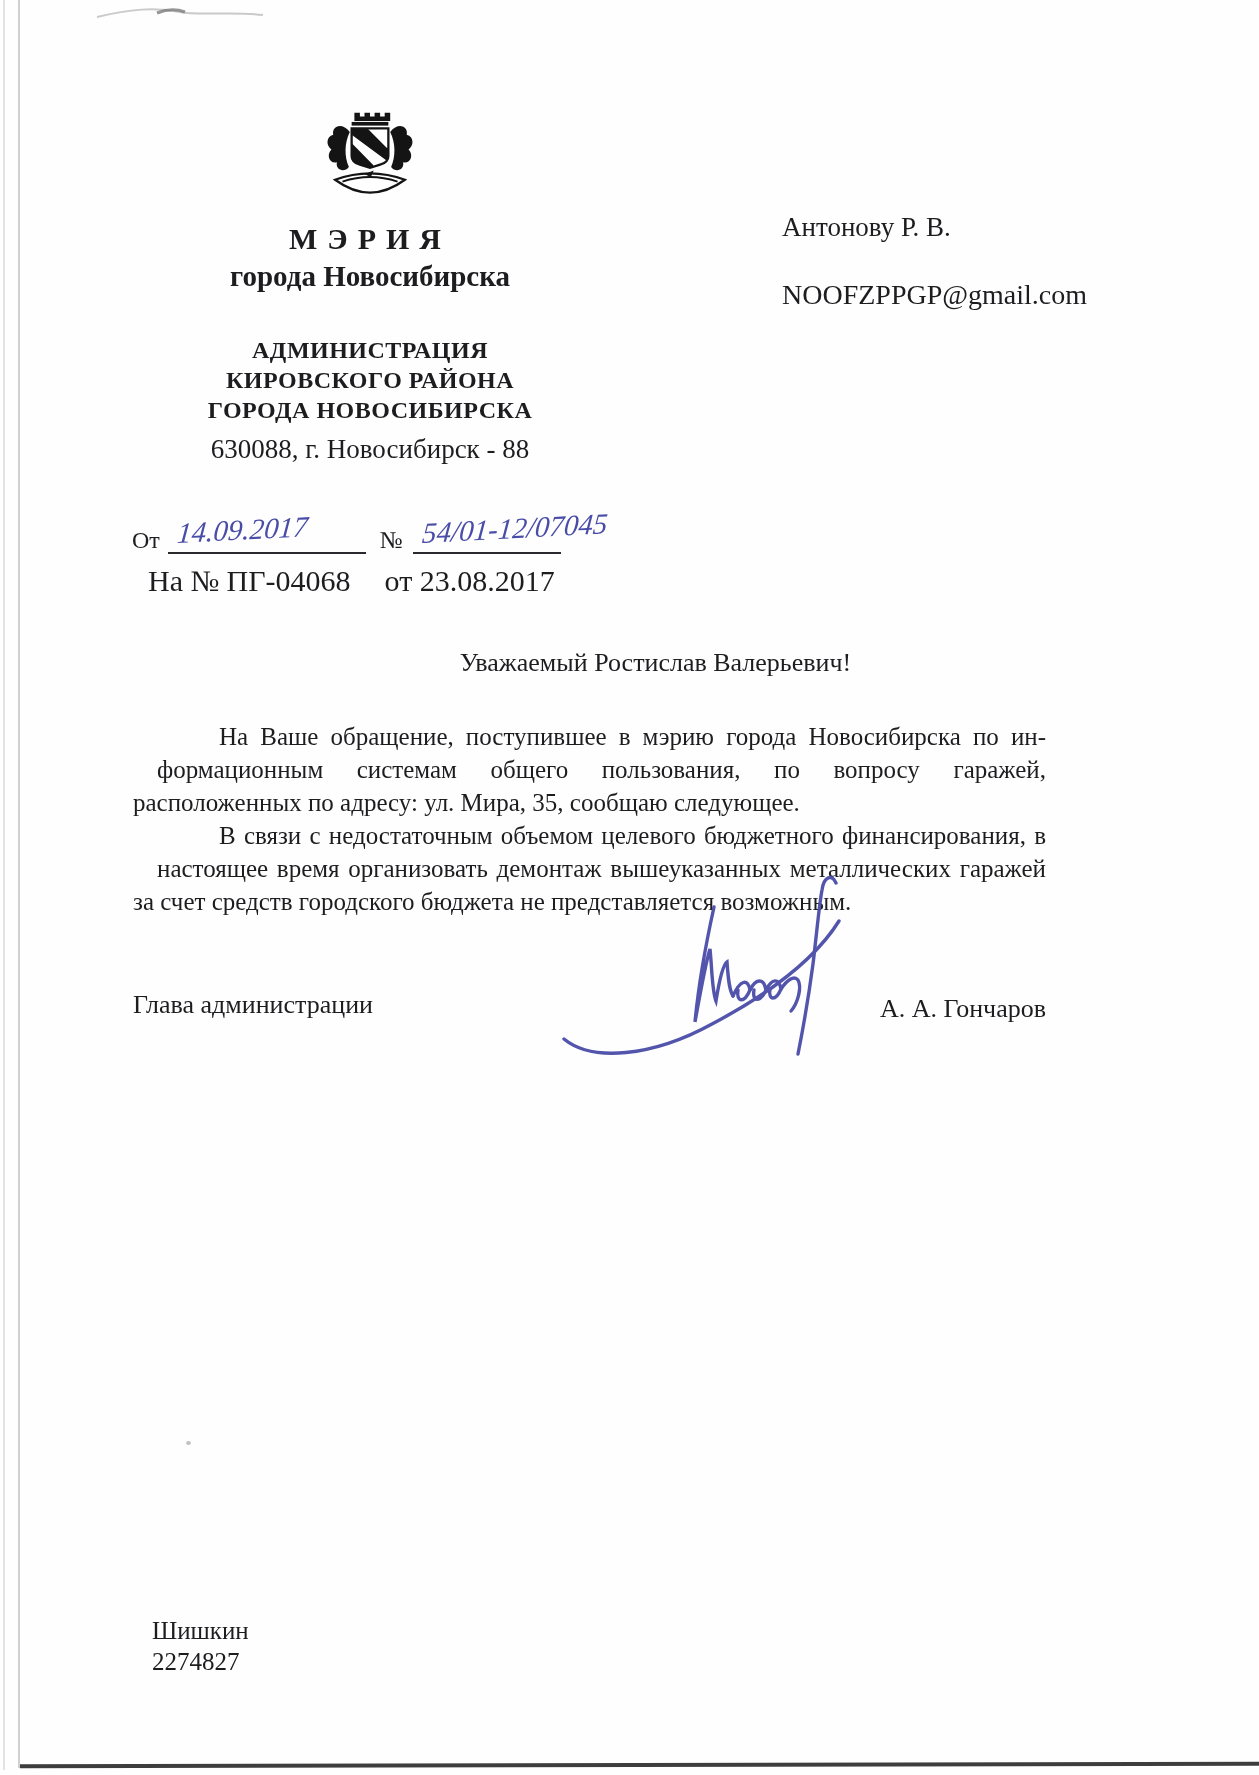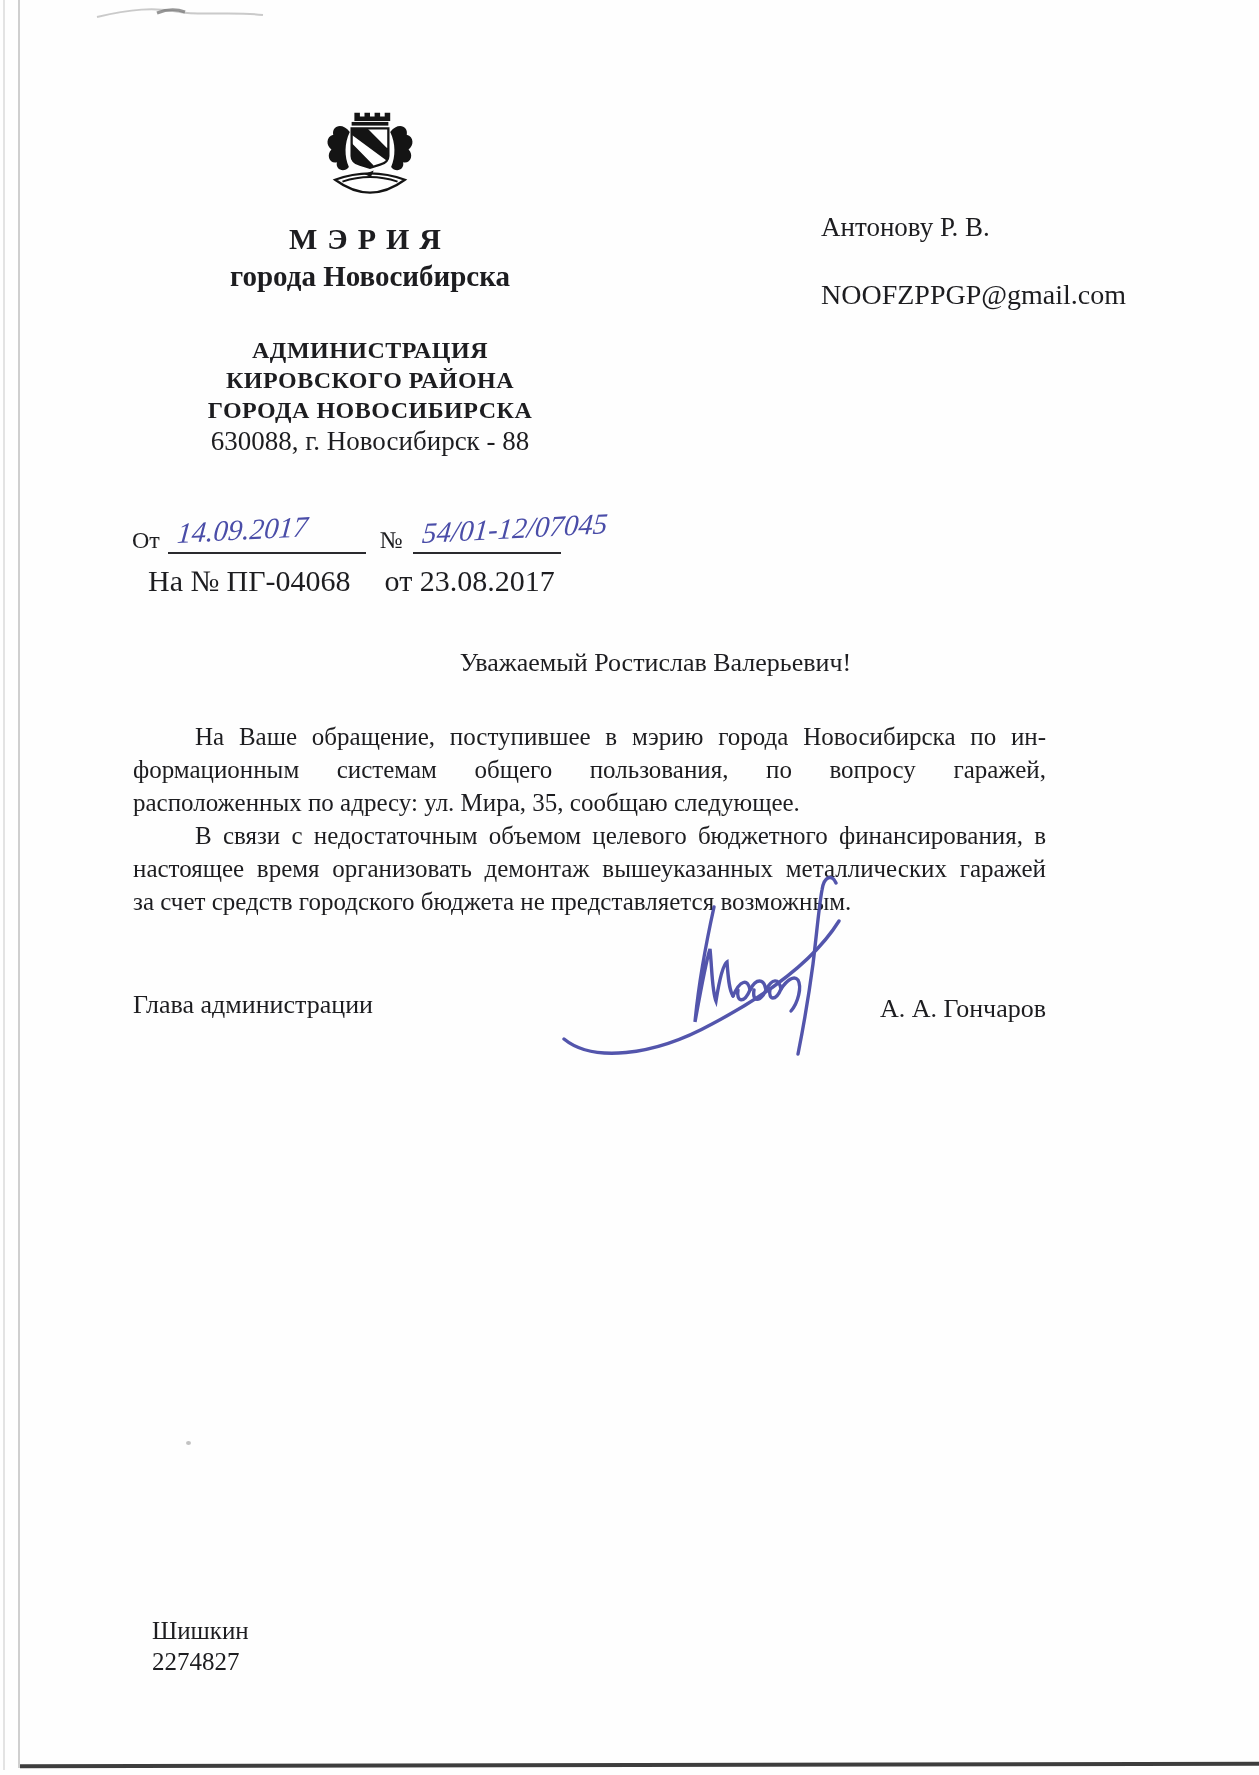--- a/index.html
+++ b/index.html
@@ -17,48 +17,48 @@
   .speck{background:#c2c2c2;border-radius:50%;}
 
   
   .org-col{left:140px;top:110px;width:460px;text-align:center;}
   .emblem{width:92px;height:90px;display:block;margin:0 auto;}
   .org-title1{margin-top:22px;font-size:30px;font-weight:bold;letter-spacing:10px;}
   .org-title2{margin-top:4px;font-size:29px;font-weight:bold;}
   .dept{font-size:24px;font-weight:bold;letter-spacing:0.5px;line-height:30px;}
   .dept-first{margin-top:42px;}
   .addr{font-size:27px;line-height:33px;}
-  .addr-first{}
+  .addr-first{margin-top:8px;}
 
   
   .ref-row{left:132px;top:522px;width:480px;font-size:24px;white-space:nowrap;}
   .ref-label{display:inline-block;vertical-align:bottom;}
   .hw-slot{display:inline-block;vertical-align:bottom;border-bottom:2px solid #2a2a2e;height:30px;position:relative;}
   .slot-date{width:198px;margin-left:8px;}
   .slot-num{width:148px;margin-left:10px;}
   .num-label{margin-left:14px;}
   .handwriting{
     position:absolute;left:8px;bottom:2px;white-space:nowrap;
     font-style:italic;font-size:29px;color:#4a4da8;
     transform:rotate(-3deg) skewX(-8deg);transform-origin:left bottom;
   }
   .reply-row{left:148px;top:564px;width:480px;font-size:30px;}
   .reply-date{margin-left:34px;}
 
   
-  .recipient{left:821px;top:212px;}
+  .recipient{left:782px;top:212px;}
   .recipient-name{font-size:27px;}
   .recipient-email{font-size:28px;margin-top:36px;}
 
   
   .salutation{left:133px;top:648px;width:913px;text-align:center;padding-left:66px;font-size:26px;}
   .body-text{left:133px;top:720px;width:913px;font-size:25px;line-height:33px;}
   .line{display:block;}
   .indent{text-indent:62px;}
-  .just{text-align:justify;text-align-last:justify;}
+  .just{text-align:justify;text-align-last:justify;margin-left:24px;}
 
   
   .sign-row{left:133px;top:990px;width:913px;font-size:26px;}
   .signer-name{position:absolute;right:0;top:4px;}
   .signature-svg{left:552px;top:843px;width:302px;height:218px;}
 
   
   .footer{left:152px;top:1615px;font-size:25px;line-height:31px;}
 </style>
 </head>

